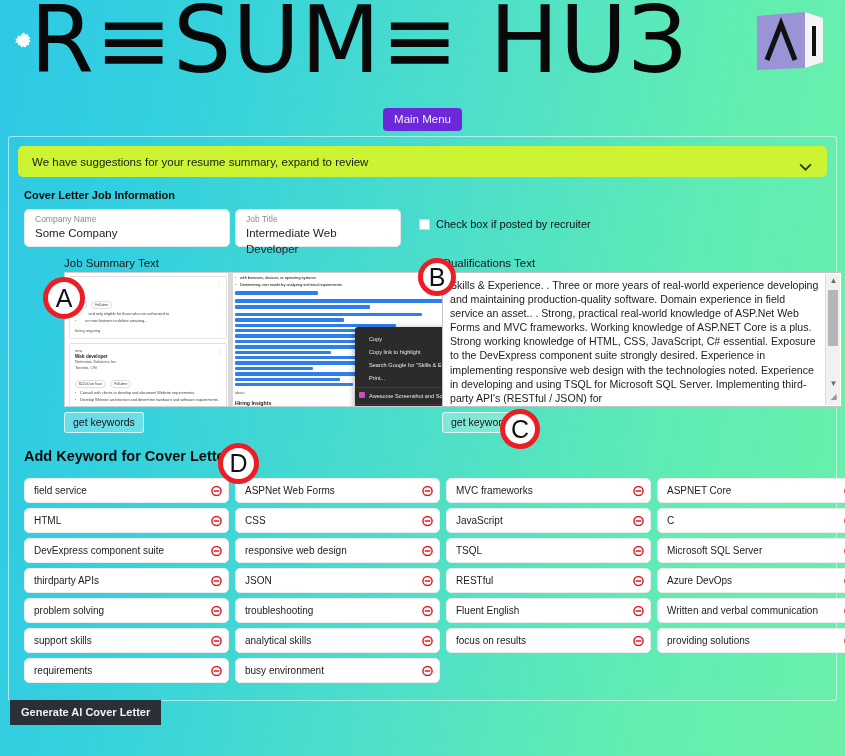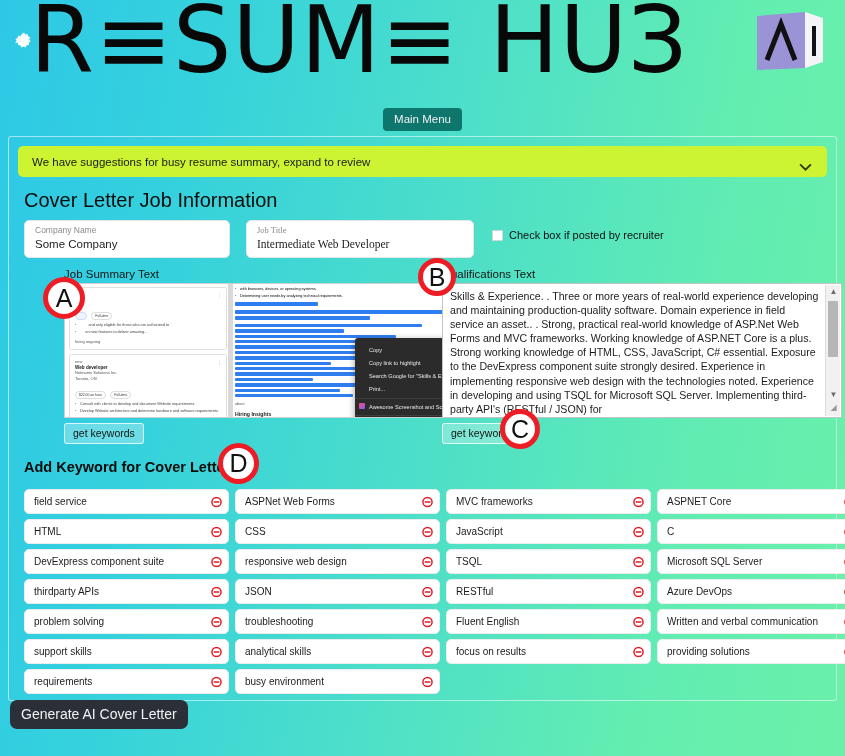--- a/index.html
+++ b/index.html
@@ -35,21 +35,21 @@
   .ai-badge {
     position: absolute; right: 18px; top: 8px;
     width: 74px; height: 68px;
   }
   .main-menu-wrap {
     position: absolute; top: 108px; left: 0; width: 100%;
     text-align: center;
   }
   .main-menu-btn {
     display:inline-block;
-    background: #0f766e;
+    background: #6d28d9;
     color: #f1f1f4;
     font-size: 11.5px;
     padding: 5px 11px 6px 11px;
     border-radius: 4px;
     border: none;
     font-family: "Liberation Sans", sans-serif;
     cursor: pointer;
   }
 
   
@@ -74,36 +74,36 @@
   }
   .suggest-banner .txt {
     font-size: 11.5px; color: #1a1a1a;
   }
   .chev {
     position:absolute; right: 14px; top: 50%; transform: translateY(-50%);
     width: 15px; height: 9px; color: #2e3b00;
   }
 
   .section-title {
-    font-size: 20px; font-weight: normal; color: #0b0b0b;
+    font-size: 11px; font-weight: bold; color: #0b0b0b;
     margin: 12px 0 8px 6px;
   }
 
   
   .fields-row { display: flex; align-items: flex-start; margin-left: 6px; }
   .field-box {
     background: #fff;
     border-radius: 5px;
     height: 38px;
     padding: 3px 10px 0 10px;
     position: relative;
     border: 1px solid #e6e6e6;
   }
   .field-box.a { width: 206px; }
-  .field-box.b { width: 228px; margin-left: 16px; font-family: Liberation Serif, serif; }
+  .field-box.b { width: 166px; margin-left: 5px; }
   .field-label {
     font-size: 8.5px; color: #8a8a8a; display:block; line-height: 12px;
   }
   .field-value {
     font-size: 11.5px; color: #1d1d1d; display:block; line-height: 16px;
   }
   .recruiter-check {
     display: flex; align-items: center; margin-left: 18px; margin-top: 9px;
   }
   .cbox {
@@ -241,23 +241,24 @@
     overflow: hidden;
   }
   .kw-remove {
     position:absolute; right:6px; top:50%; transform: translateY(-50%);
     width: 11px; height: 11px; cursor:pointer;
   }
 
   .gen-btn {
     position: absolute; left: 10px; top: 700px;
     background: #2b2f38; color:#f2f2f4;
-    font-size: 14px; border:none; border-radius:7px;
+    font-size: 11px; border:none; border-radius:0;
     padding: 6px 11px 7px; cursor:pointer;
     font-family: "Liberation Sans", sans-serif;
+    font-weight: bold;
   }
 
   
   .marker {
     position: absolute;
     border-radius: 50%;
     background: #ffffff;
     border: 5px solid #ee1c25;
     display:flex; align-items:center; justify-content:center;
     font-family: "Liberation Sans", sans-serif;
@@ -293,21 +294,21 @@
   </span>
 
   <div class="main-menu-wrap">
     <button class="main-menu-btn">Main Menu</button>
   </div>
 </div>
 
 <div class="panel">
 
   <div class="suggest-banner">
-    <span class="txt">We have suggestions for busy resume summary, expand to review</span>
+    <span class="txt">We have suggestions for your resume summary, expand to review</span>
     <span class="chev">
       <svg viewBox="0 0 16 10" width="15" height="9" fill="none" stroke="currentColor" stroke-width="2">
         <path d="M2 2 L8 8 L14 2"></path>
       </svg>
     </span>
   </div>
 
   <div class="section-title">Cover Letter Job Information</div>
 
   <div class="fields-row">

